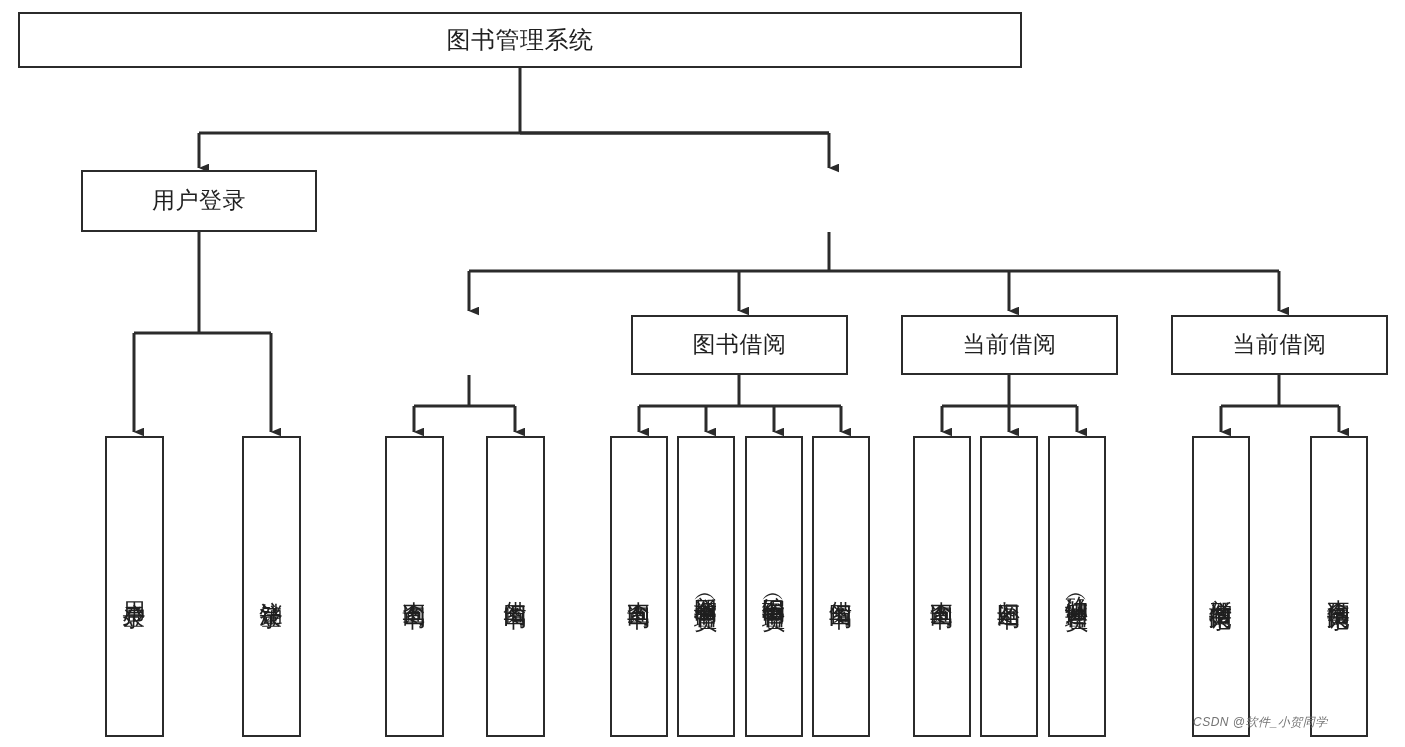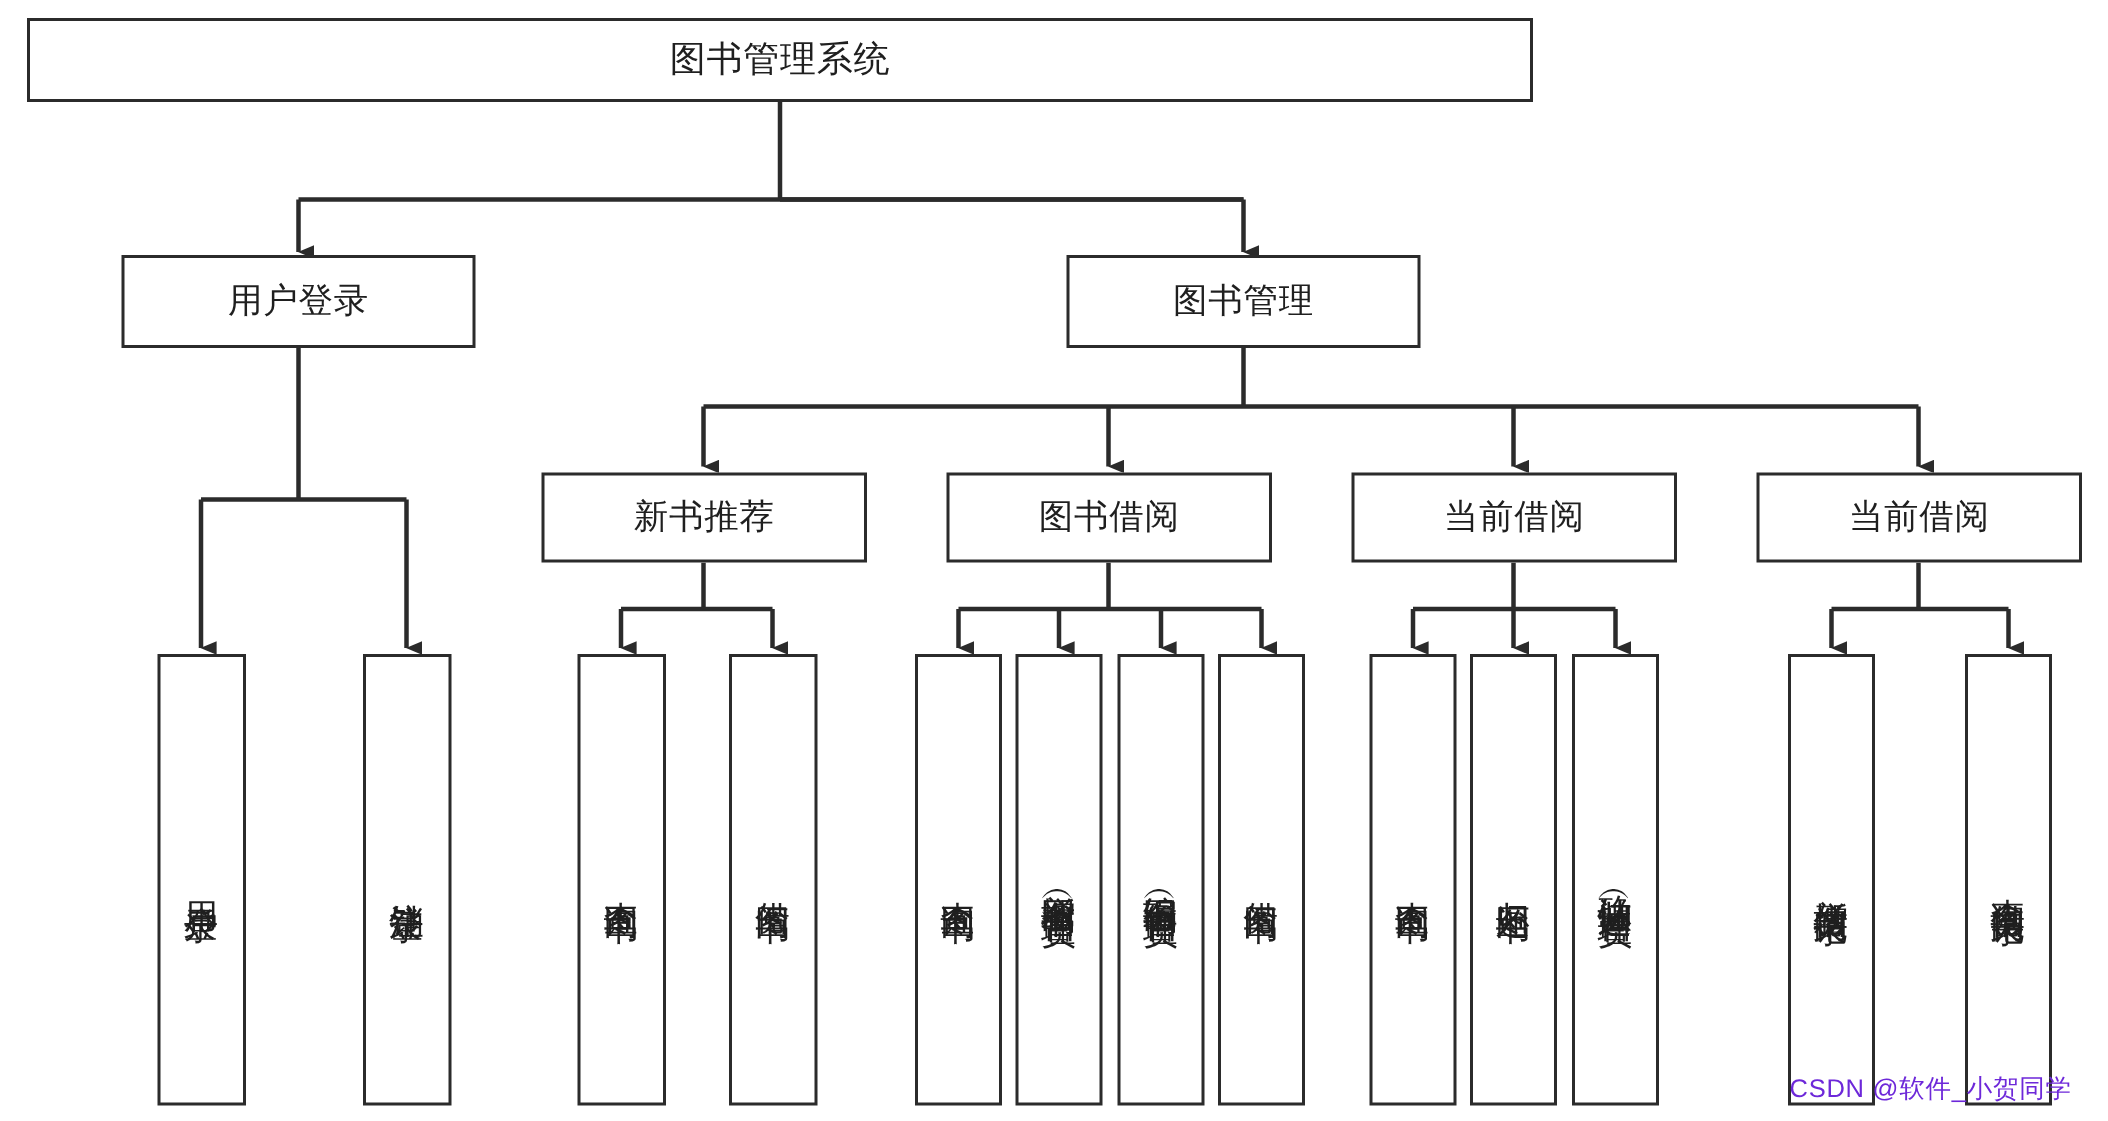--- a/index.html
+++ b/index.html
@@ -60,26 +60,27 @@
     font-size:23px;
     line-height:1.05;
     letter-spacing:2px;
     white-space:normal;
     max-height:290px;
   }
   .watermark{
     position:absolute;
     left:1193px;
     top:714px;
-    font-size:17px;
-    color:#6d28d9;
+    font-size:12px;
+    color:#737373;
     letter-spacing:0.5px;
     white-space:nowrap;
     z-index:3;
     pointer-events:none;
+    font-style:italic;
   }
 </style>
 </head>
 <body>
 
 <div id="diagram-root">
 
   <svg id="edge-layer" viewBox="0 0 1405 747" width="1405" height="747" xmlns="http://www.w3.org/2000/svg">
     <defs>
       <marker id="arrowhead" markerWidth="9" markerHeight="11" refX="4.5" refY="10.4" orient="auto" markerUnits="userSpaceOnUse">
@@ -135,27 +136,21 @@
   </svg>
 
   <div class="node h root" style="left:18px; top:12px; width:1004px; height:56px;">
     <span class="label">图书管理系统</span>
   </div>
 
   <div class="node h" style="left:81px; top:170px; width:236px; height:62px;">
     <span class="label">用户登录</span>
   </div>
 
-  <div class="node h" style="left:711px; top:170px; width:236px; height:62px;">
-    <span class="label">图书管理</span>
-  </div>
-
-  <div class="node h" style="left:361px; top:315px; width:217px; height:60px;">
-    <span class="label">新书推荐</span>
-  </div>
+
 
   <div class="node h" style="left:901px; top:315px; width:217px; height:60px;">
     <span class="label">当前借阅</span>
   </div>
 
   <div class="node h" style="left:631px; top:315px; width:217px; height:60px;">
     <span class="label">图书借阅</span>
   </div>
 
   <div class="node h" style="left:1171px; top:315px; width:217px; height:60px;">

